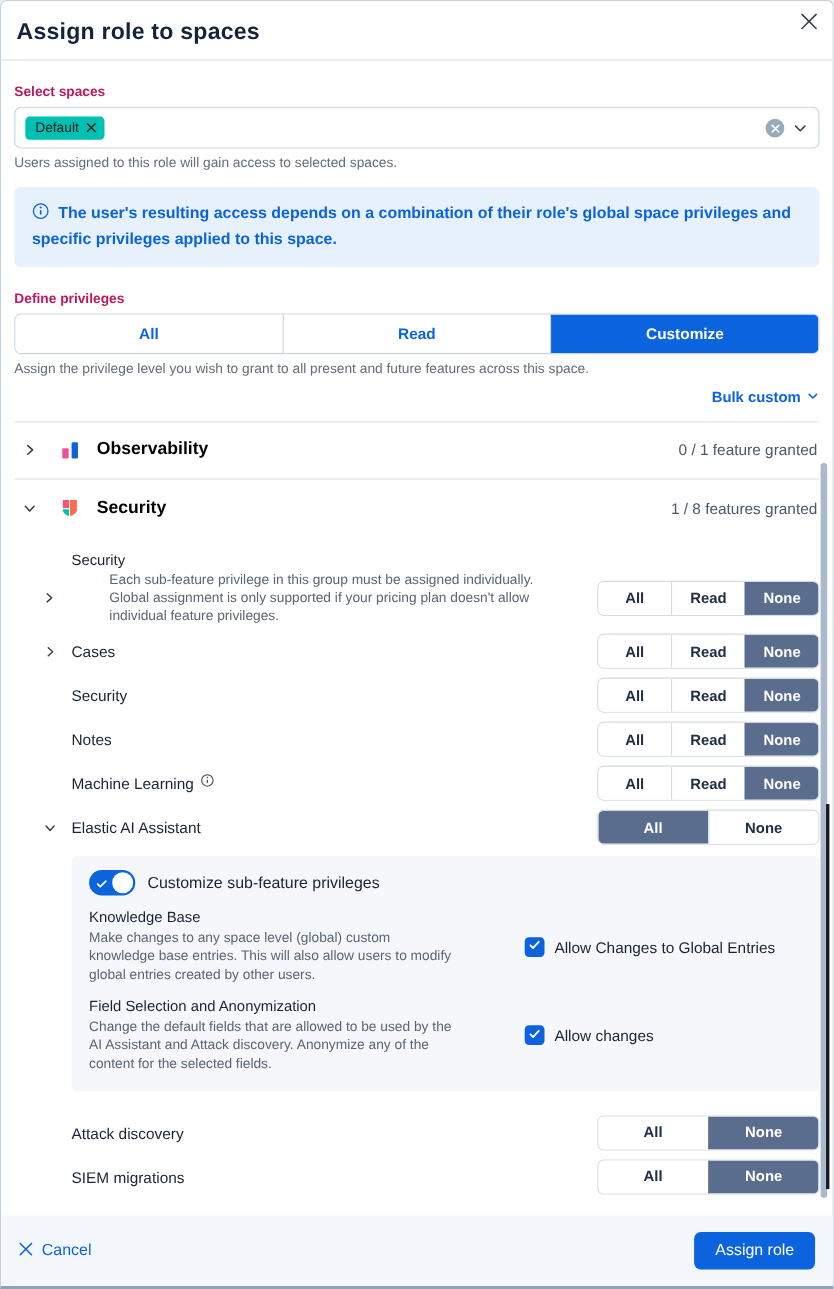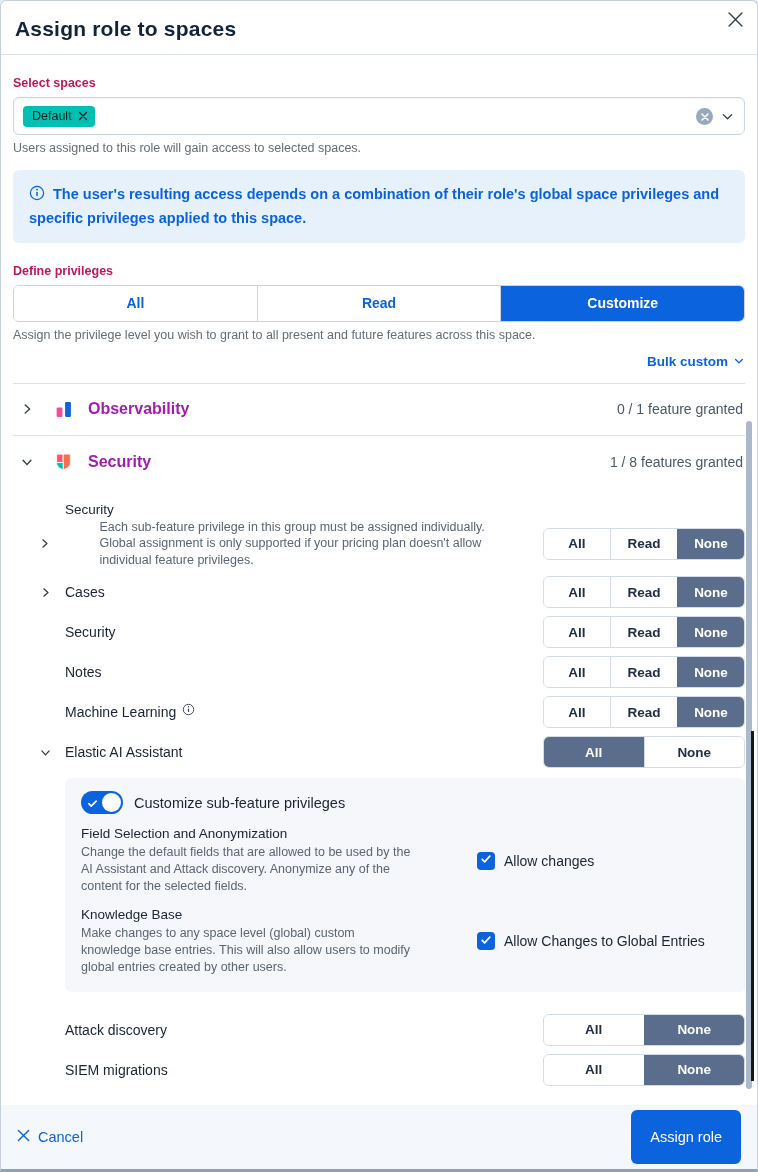--- a/index.html
+++ b/index.html
@@ -48,21 +48,21 @@
 
   .bulk { text-align:right; margin-top:10px; }
   .bulk a { color:#0b63dc; font-weight:600; font-size:13.5px; text-decoration:none; display:inline-flex; align-items:center; gap:5px; cursor:pointer; }
 
   .divider { border-top:1px solid #dae1ea; margin-top:13px; }
 
   
   .sect { display:flex; align-items:center; min-height:52px; padding:0 2px; border-bottom:1px solid #dae1ea; }
   .sect .chev { width:16px; display:flex; justify-content:center; margin-left:4px; cursor:pointer; color:#343f4f; background:none; border:none; padding:0; }
   .sect .app-ic { width:22px; display:flex; justify-content:center; margin-left:17px; }
-  .sect .stitle { font-size:16px; font-weight:700; color:#a21caf; margin-left:14px; }
+  .sect .stitle { font-size:16px; font-weight:700; color:#000000; margin-left:14px; }
   .sect .granted { margin-left:auto; font-size:14px; color:#4b576b; }
 
   
   .frow { display:flex; align-items:center; min-height:32px; margin-top:8px; }
   .frow.no-chev { padding-left:52px; }
   .frow.with-chev { padding-left:24px; }
   .frow .chev { width:16px; display:flex; justify-content:center; color:#343f4f; background:none; border:none; padding:0; cursor:pointer; }
   .frow .chev-gap { width:12px; flex:none; }
   .flabel { font-size:14px; color:#1a2434; display:flex; align-items:center; gap:6px; }
 
@@ -93,21 +93,21 @@
   .sub-check { margin-left:66px; display:flex; align-items:center; gap:9px; align-self:center; }
   .checkbox { width:18px; height:18px; border-radius:4px; background:#0b64dd; display:flex; align-items:center; justify-content:center; flex:none; cursor:pointer; border:none; padding:0; }
   .check-label { font-size:14px; color:#1a2434; }
 
   .gap22 { height:14px; }
 
   
   .ftr { flex:none; height:64px; background:#f4f8fc; display:flex; align-items:center; padding:0 16px; }
   .cancel { display:inline-flex; align-items:center; gap:8px; color:#0b63dc; font-size:14.5px; font-weight:500;
     background:none; border:none; cursor:pointer; padding:0; }
-  .submit { margin-left:auto; background:#0b64dd; color:#fff; border:none; border-radius:6px; height:54px;
+  .submit { margin-left:auto; background:#0b64dd; color:#fff; border:none; border-radius:6px; height:34px;
     padding:0 19px; font-size:14.5px; font-weight:500; font-family:inherit; cursor:pointer; }
 
   
   .scroll-thumb { position:absolute; right:5px; top:420px; height:668px; width:6px; border-radius:3px; background:#aab9cb; }
   .scroll-dark { position:absolute; right:3px; top:730px; height:350px; width:3px; background:#15181d; }
 </style>
 </head>
 <body>
 
 <div class="modal">
@@ -304,55 +304,55 @@
       <div class="toggle-row">
         <button class="toggle">
           <span class="tcheck">
             <svg width="11" height="11" viewBox="0 0 12 12">
                 <path d="M2 6.2l2.6 2.6L10 3.4" stroke="#fff" stroke-width="1.8" fill="none" stroke-linecap="round" stroke-linejoin="round"></path>
               </svg>
           </span>
           <span class="knob"></span>
         </button>
         <span class="toggle-label">Customize sub-feature privileges</span>
+      </div>
+
+      <div class="sub-item">
+        <div class="sub-text">
+          <div class="sub-title">Knowledge Base</div>
+          <div class="sub-desc">Make changes to any space level (global) custom knowledge base entries. This will also allow users to modify global entries created by other users.</div>
+        </div>
+        <div class="sub-check">
+          <button class="checkbox">
+            <span>
+              <svg width="12" height="12" viewBox="0 0 12 12">
+                  <path d="M2.2 6.4l2.4 2.4L9.8 3.2" stroke="#fff" stroke-width="1.7" fill="none" stroke-linecap="round" stroke-linejoin="round"></path>
+                </svg>
+            </span>
+          </button>
+          <span class="check-label">Allow Changes to Global Entries</span>
+        </div>
       </div>
 
       <div class="sub-item">
         <div class="sub-text">
           <div class="sub-title">Field Selection and Anonymization</div>
           <div class="sub-desc">Change the default fields that are allowed to be used by the AI Assistant and Attack discovery. Anonymize any of the content for the selected fields.</div>
         </div>
         <div class="sub-check">
           <button class="checkbox">
             <span>
               <svg width="12" height="12" viewBox="0 0 12 12">
                   <path d="M2.2 6.4l2.4 2.4L9.8 3.2" stroke="#fff" stroke-width="1.7" fill="none" stroke-linecap="round" stroke-linejoin="round"></path>
                 </svg>
             </span>
           </button>
           <span class="check-label">Allow changes</span>
         </div>
       </div>
-
-      <div class="sub-item">
-        <div class="sub-text">
-          <div class="sub-title">Knowledge Base</div>
-          <div class="sub-desc">Make changes to any space level (global) custom knowledge base entries. This will also allow users to modify global entries created by other users.</div>
-        </div>
-        <div class="sub-check">
-          <button class="checkbox">
-            <span>
-              <svg width="12" height="12" viewBox="0 0 12 12">
-                  <path d="M2.2 6.4l2.4 2.4L9.8 3.2" stroke="#fff" stroke-width="1.7" fill="none" stroke-linecap="round" stroke-linejoin="round"></path>
-                </svg>
-            </span>
-          </button>
-          <span class="check-label">Allow Changes to Global Entries</span>
-        </div>
-      </div>
     </div>
 
     <div class="gap22"></div>
 
     <div class="frow no-chev">
       <span class="flabel">Attack discovery</span>
       <div class="sgroup">
         <button class="seg">All</button>
         <button class="seg sel">None</button>
       </div>

